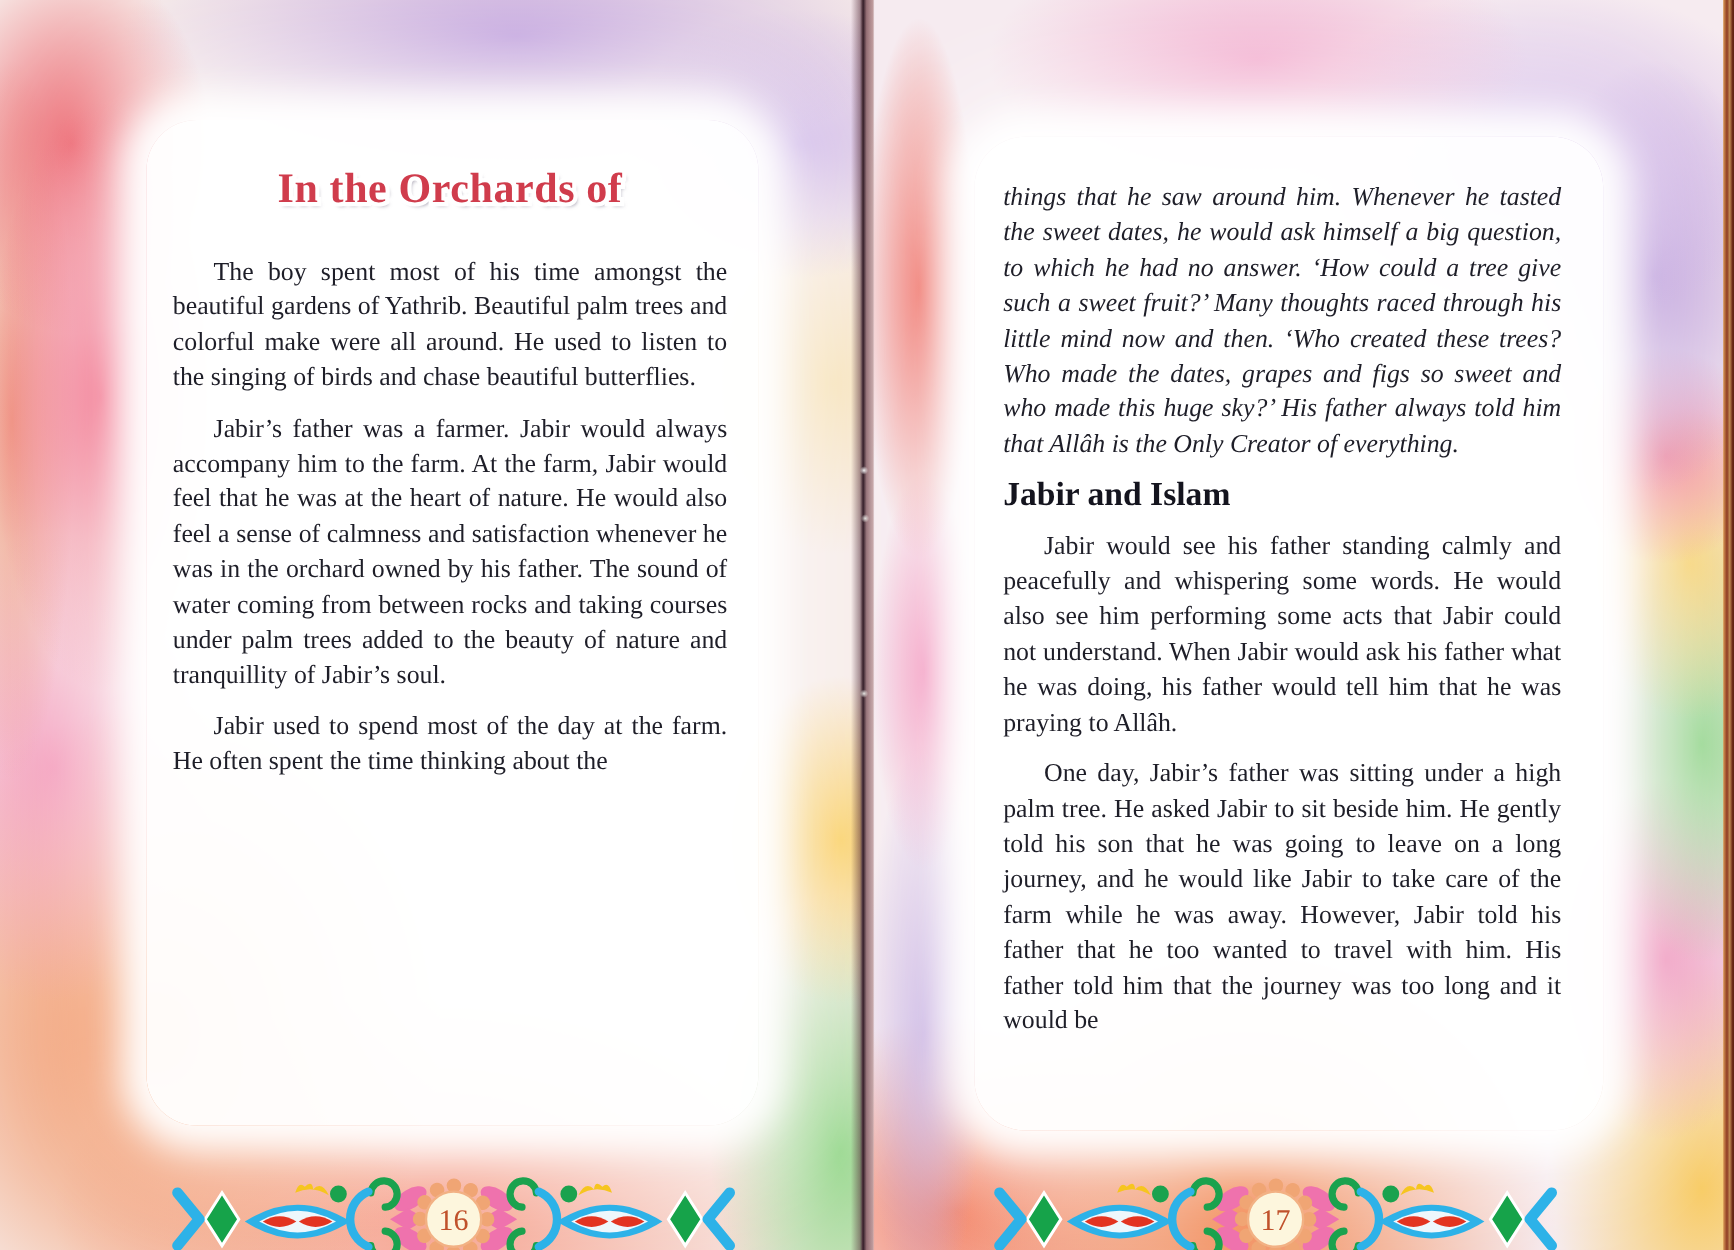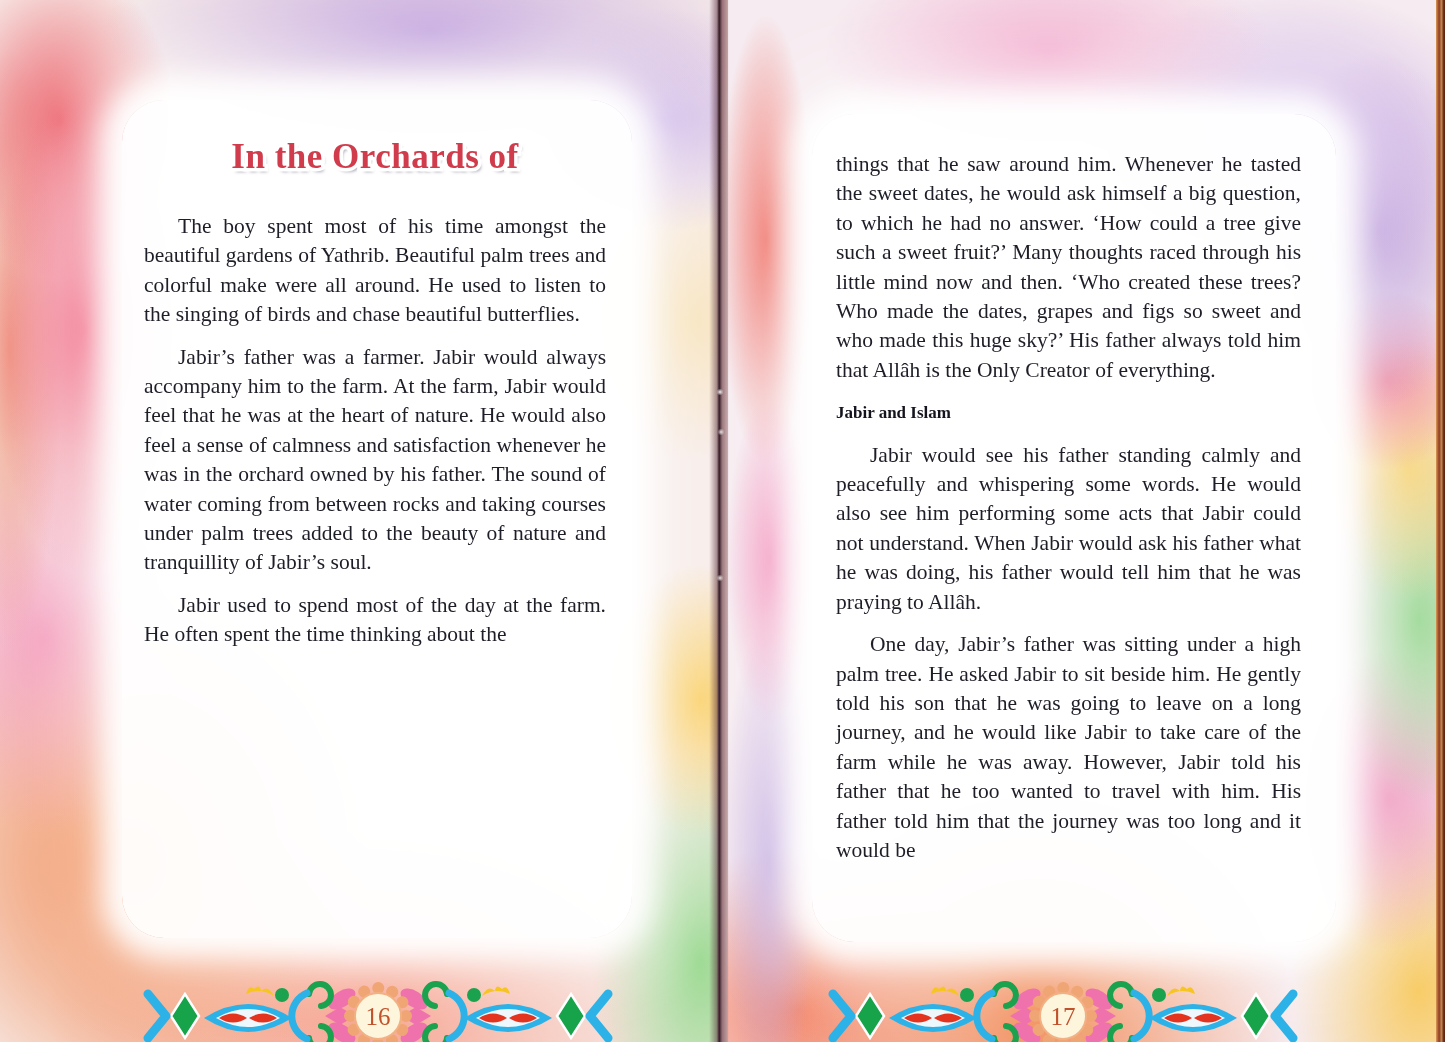--- a/index.html
+++ b/index.html
@@ -64,23 +64,23 @@
   .panel-left{left:122px;top:100px;width:510px;height:838px;}
   .panel-right{left:812px;top:114px;width:524px;height:828px;}
   
   .page-text{
     position:absolute;color:#1e1e28;font-size:21.5px;line-height:29.4px;
     text-align:justify;
   }
   .left-text{left:144px;top:122px;width:462px;}
   .right-text{left:836px;top:150px;width:465px;}
   .page-text p{margin:0 0 13px 0;text-indent:34px;}
-  .page-text p.no-indent{text-indent:0;}
+  .page-text p.no-indent{text-indent:0;font-style:italic;}
   .section-heading{
-    font-size:17px;font-weight:bold;margin:7px 0 13px 0;text-align:left;color:#14141e;
+    font-size:28px;font-weight:bold;margin:7px 0 13px 0;text-align:left;color:#14141e;
   }
   
   .chapter-title{margin:16px 0 36px 0;text-align:center;font-weight:bold;
     font-size:35px;line-height:38px;letter-spacing:.5px;}
   .fancy{position:relative;display:block;}
   .fancy .outline{
     position:absolute;left:0;right:0;top:0;color:#ffffff;
     -webkit-text-stroke:7px #ffffff;
     text-shadow:3px 4px 3px rgba(108,102,126,.6);
   }

